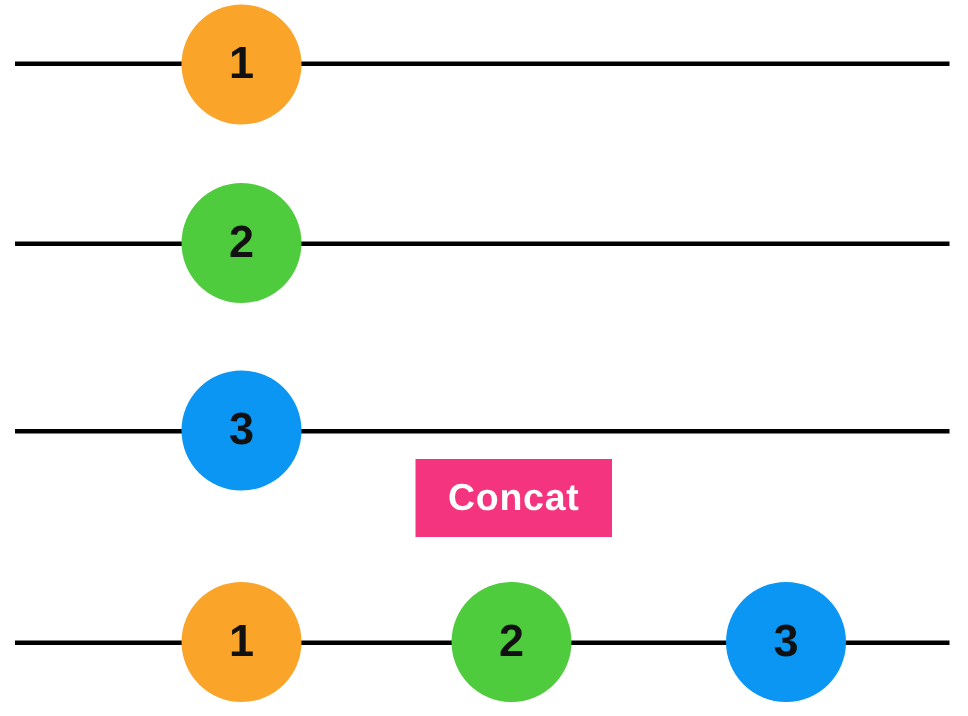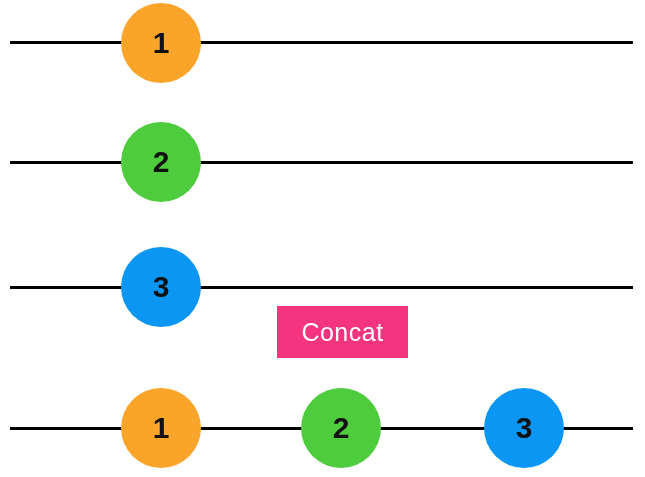--- a/index.html
+++ b/index.html
@@ -52,21 +52,21 @@
   .operator-box {
     position: absolute;
     left: 277px;
     top: 306px;
     width: 131px;
     height: 52px;
     display: flex;
     align-items: center;
     justify-content: center;
     font-size: 25px;
-    font-weight: normal;
+    font-weight: bold;
     letter-spacing: 0.5px;
   }
 </style>
 </head>
 <body>
 
 <div class="diagram">
 
   <div class="timeline t1" style="background-color: rgb(0, 0, 0);"></div>
   <div class="marble s1" style="background-color: rgb(251, 164, 42); color: rgb(17, 17, 17);">1</div>

